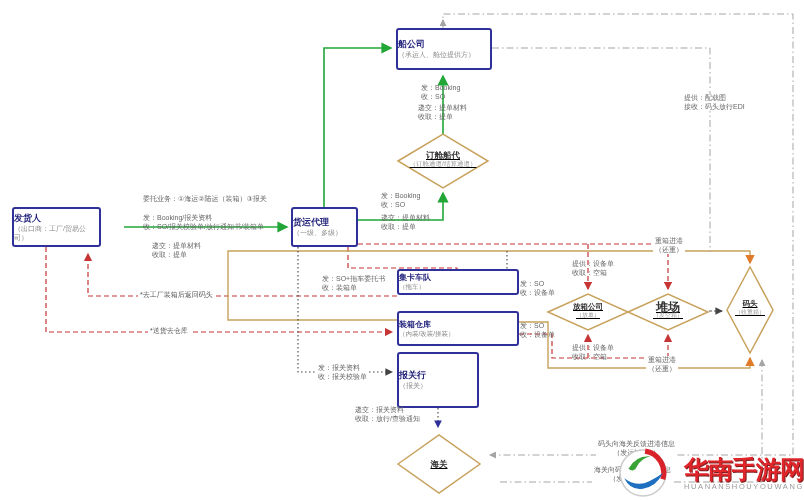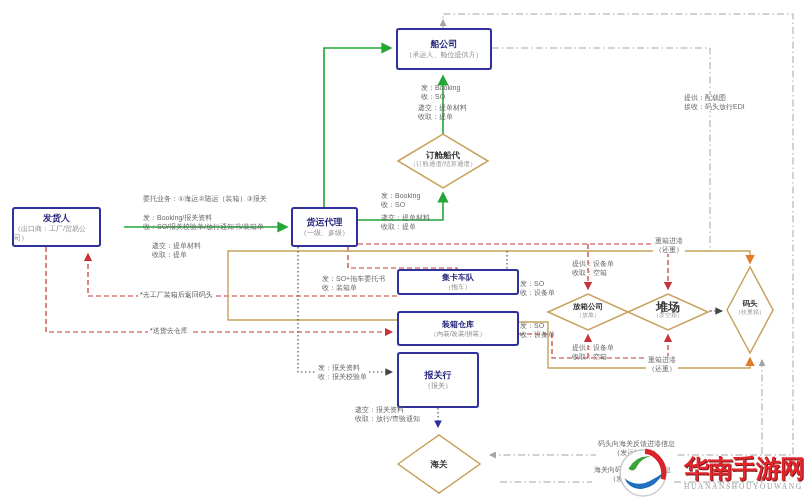--- a/index.html
+++ b/index.html
@@ -1,35 +1,35 @@
 <!DOCTYPE html>
 <html><head>
 <meta charset="utf-8">
 <style>
   html,body{margin:0;padding:0;background:#fff;}
   body{font-family:"Liberation Sans","DejaVu Sans",sans-serif;}
   #stage{position:relative;width:804px;height:500px;background:#fff;overflow:hidden;}
   #wires{position:absolute;left:0;top:0;width:804px;height:500px;}
   .box{position:absolute;box-sizing:border-box;border:2px solid #30309a;border-radius:3px;
-       background:#fff;display:flex;flex-direction:column;align-items:center;justify-content:center;z-index:3;}
+       background:#fff;display:flex;flex-direction:column;align-items:flex-start;justify-content:center;z-index:3;}
   .bt{font-size:9px;font-weight:bold;color:#1f1f7a;line-height:11px;}
   .bs{font-size:7px;color:#8a8a8a;line-height:9px;}
   .box.small .bt{font-size:8px;line-height:10px;}
   .box.small .bs{font-size:6.5px;line-height:8px;}
-  .dtext{position:absolute;text-align:center;z-index:3;pointer-events:none;}
+  .dtext{position:absolute;text-align:center;z-index:3;pointer-events:none;text-decoration:underline;}
   .dtext .dt{font-size:8.5px;font-weight:bold;color:#333;line-height:10px;}
   .dtext .ds{font-size:6.5px;color:#999;line-height:8px;}
   .lbl{position:absolute;font-size:7px;color:#666;line-height:8.5px;z-index:4;white-space:nowrap;}
   .lbl span{display:block;}
   .bgw{background:#fff;padding:0 2px;}
   .starlbl{color:#555;}
   .ctr{text-align:center;}
   
   #wm{position:absolute;right:0px;bottom:2px;display:flex;align-items:center;z-index:6;}
-  #wm-text{margin-left:16px;font-family:Liberation Serif, serif;}
+  #wm-text{margin-left:16px;}
   #wm-title{font-size:25px;font-weight:bold;color:#e0262b;letter-spacing:-1px;line-height:26px;
             text-shadow:1px 1px 0 #7e1d1d;}
   #wm-sub{font-size:7.5px;color:#9a9a9a;letter-spacing:1.6px;line-height:9px;}
 </style>
 </head>
 <body>
 
 <div id="stage">
 
   <svg id="wires" viewBox="0 0 804 500">

